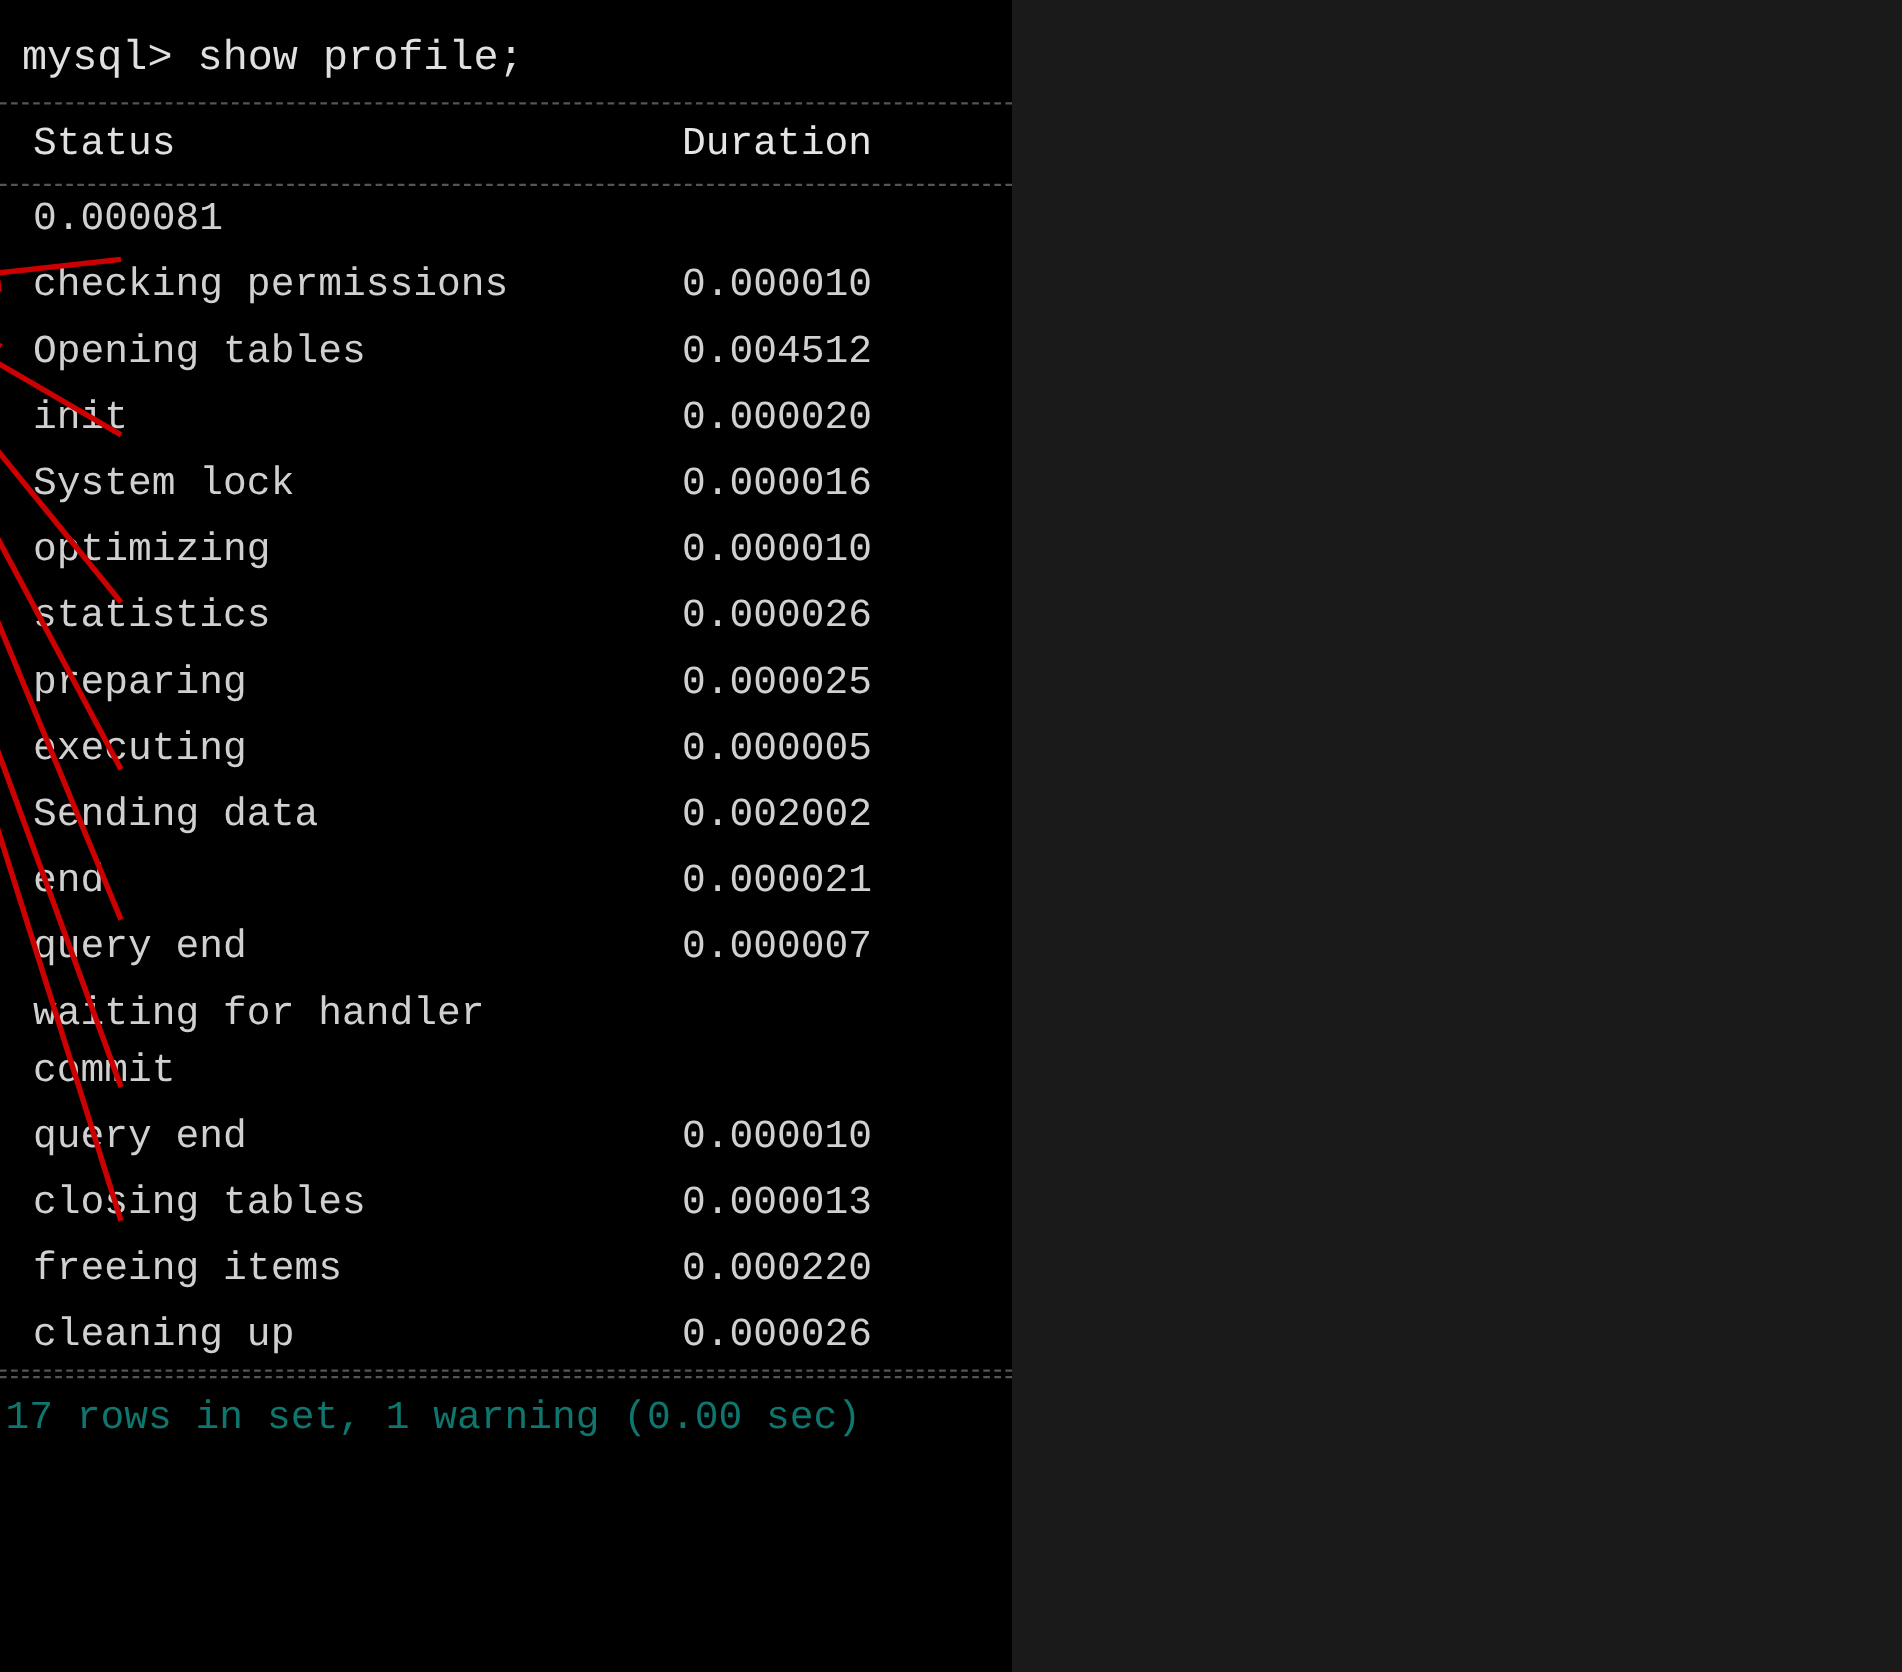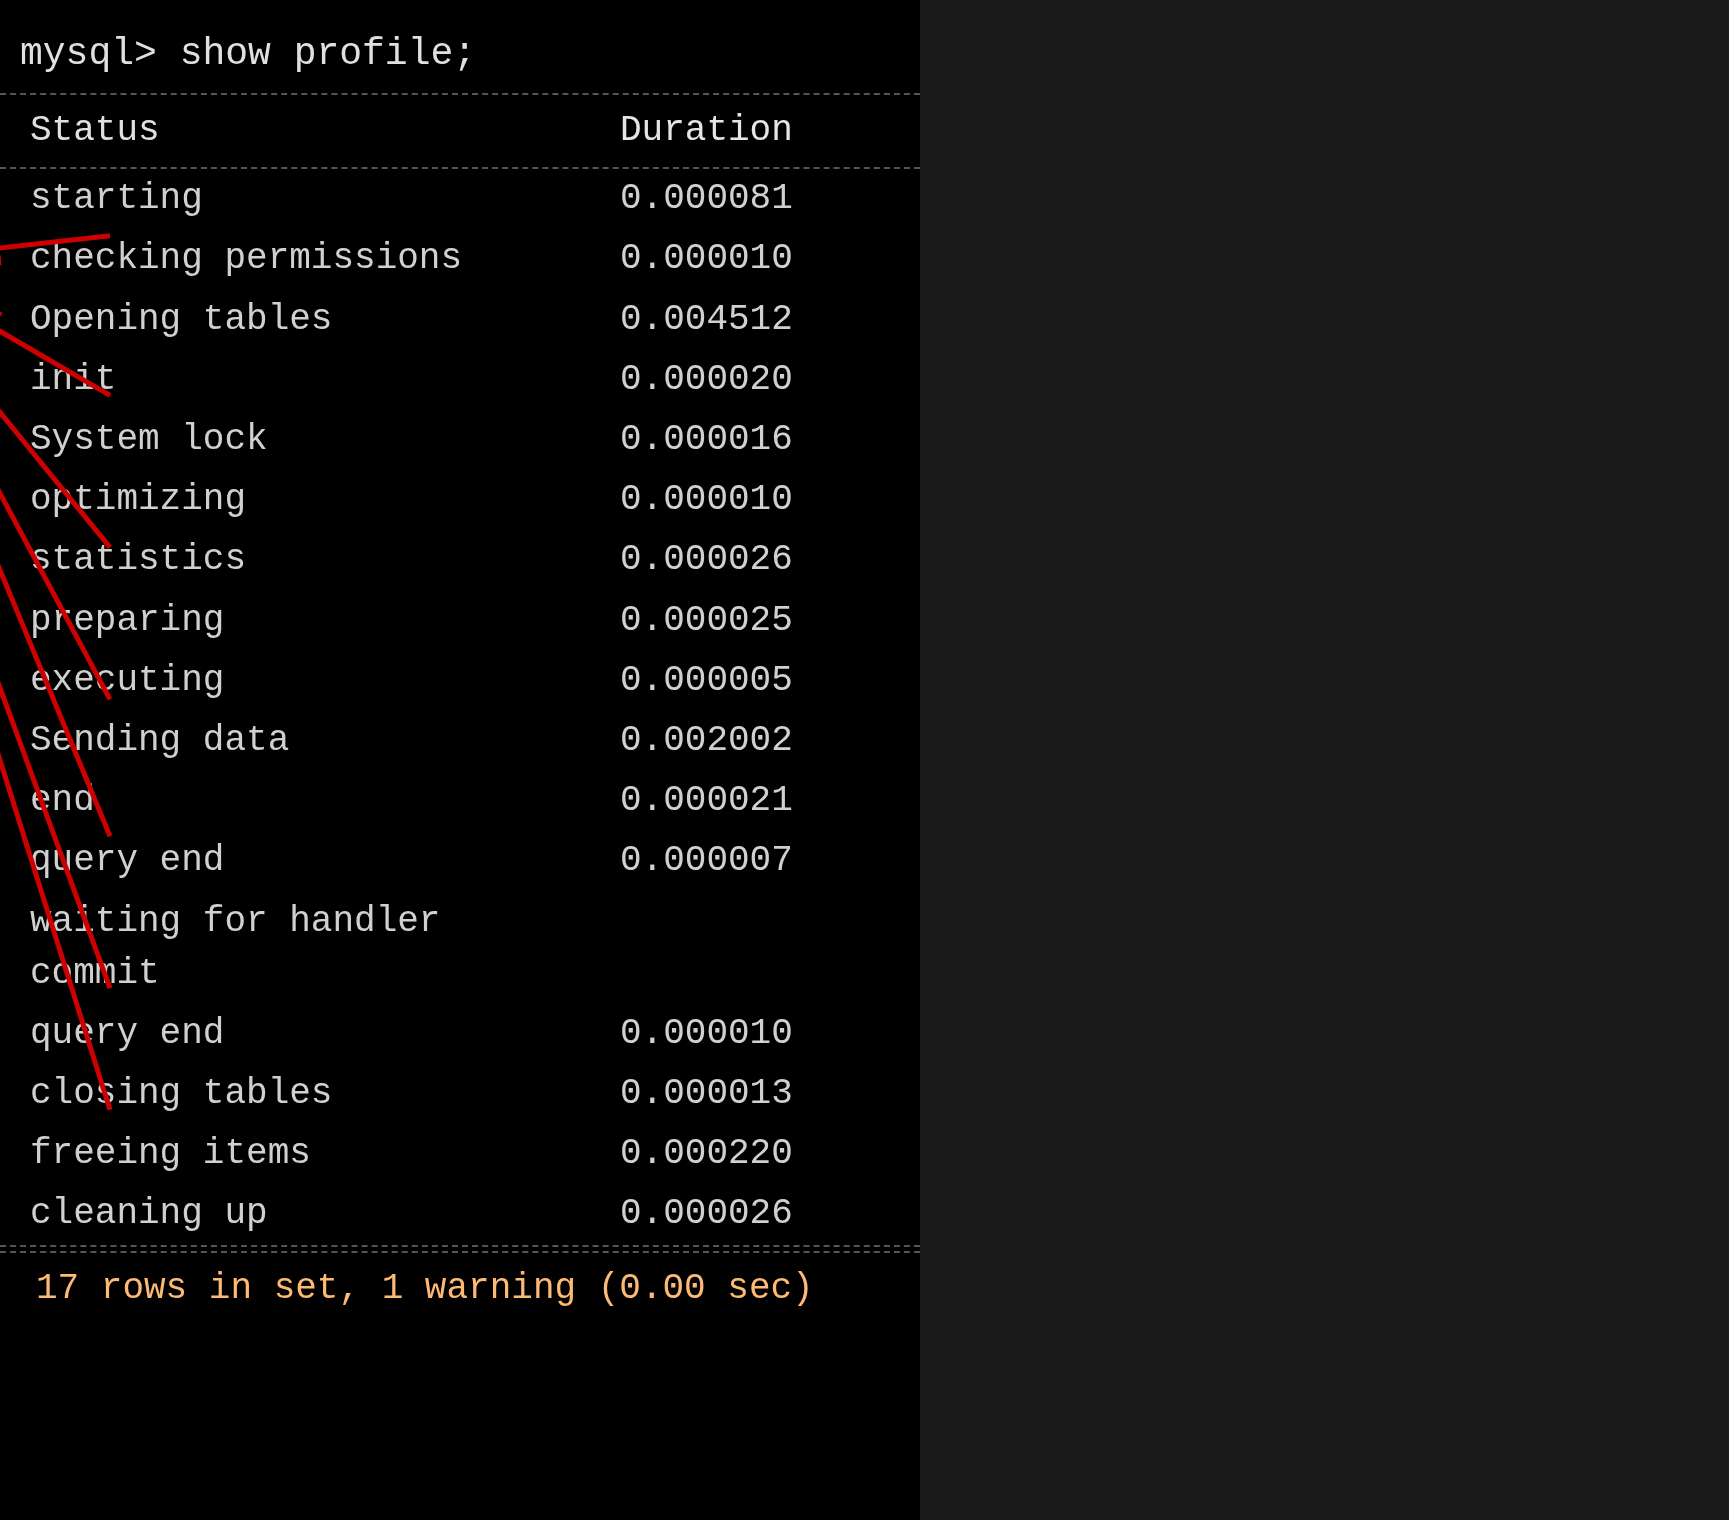--- a/index.html
+++ b/index.html
@@ -66,23 +66,23 @@
     .table-row .col-status {
       color: #d0d0d0;
     }
 
     .table-row .col-duration {
       color: #d0d0d0;
     }
 
     .footer-line {
       border-top: 2px dashed #555;
-      padding: 10px 36px;
+      padding: 10px 5px;
       font-size: 36px;
-      color: #fdba74;
+      color: #0f766e;
       margin-top: 4px;
     }
 
     
     .annotations {
       position: absolute;
       top: 0;
       left: 920px;
       width: 809px;
       height: 1520px;
@@ -105,21 +105,20 @@
     <span>mysql&gt; show profile;</span>
   </div>
 
   <div class="table-wrapper">
     <div class="table-header-row">
       <div class="col-status">Status</div>
       <div class="col-duration">Duration</div>
     </div>
     <div class="table-body" id="table-body">
     <div class="table-row">
-      <div class="col-status">starting</div>
       <div class="col-duration">0.000081</div>
     </div>
         <div class="table-row">
       <div class="col-status">checking permissions</div>
       <div class="col-duration">0.000010</div>
     </div>
         <div class="table-row">
       <div class="col-status">Opening tables</div>
       <div class="col-duration">0.004512</div>
     </div>

